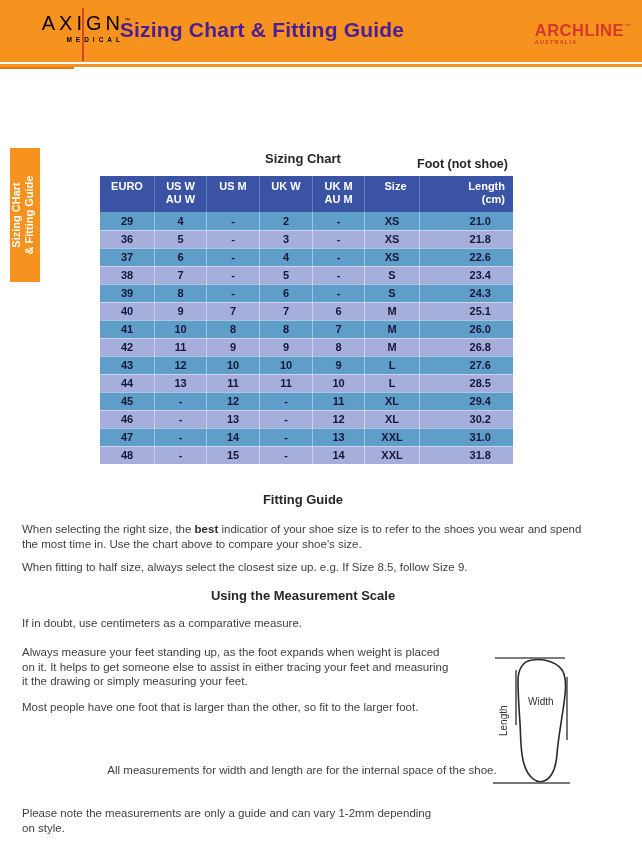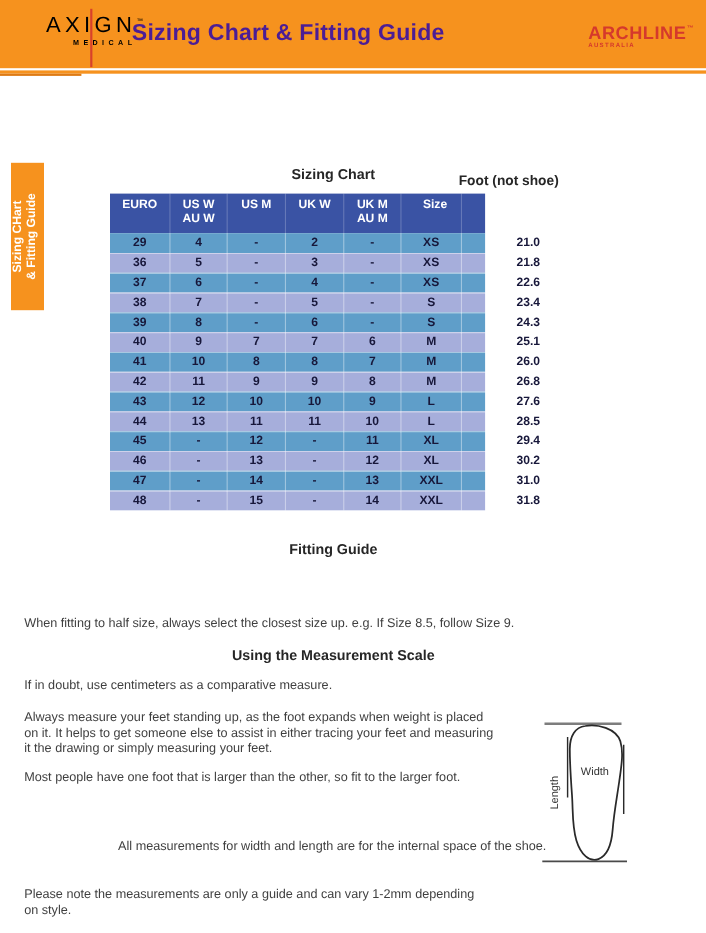--- a/index.html
+++ b/index.html
@@ -29,21 +29,21 @@
                   transform:rotate(-90deg);text-align:center;color:#fff;font-weight:700;
                   font-size:11px;line-height:13px;}
 
   
   .sizing-title{position:absolute;left:303px;top:151px;transform:translateX(-50%);
                 font-size:13px;font-weight:700;color:var(--heading-ink,#262626);white-space:nowrap;}
   .foot-note{position:absolute;left:417px;top:157px;font-size:12.5px;font-weight:700;
              color:var(--heading-ink,#262626);white-space:nowrap;}
 
   
-  .table{position:absolute;left:100px;top:176px;width:341px;}
+  .table{position:absolute;left:100px;top:176px;width:413px;}
   .thead,.trow{display:grid;grid-template-columns:55px 52px 53px 53px 52px 55px 93px;}
   .thead{background:var(--header-blue,#3A53A4);height:36px;}
   .hcell{color:#fff;font-size:11px;font-weight:700;line-height:13px;text-align:center;
          padding-top:4px;border-right:1px solid rgba(255,255,255,.22);box-sizing:border-box;}
   .hcell:last-child{border-right:none;}
   .hcell.size{text-align:center;padding-left:7px;}
   .hcell.len{text-align:right;padding-right:8px;}
   .trow{height:18px;background:var(--row-blue,#5F9EC9);}
   .trow.alt{background:var(--row-periwinkle,#A6AEDB);}
   .tcell{font-size:11px;font-weight:700;color:var(--table-ink,#17173A);line-height:18px;
@@ -249,20 +249,24 @@
           <div class="tcell c3">-</div>
           <div class="tcell c4">14</div>
           <div class="tcell c5">XXL</div>
           <div class="tcell c6">31.8</div>
         </div>
       </div>
   </div>
 
   <div class="h2" style="left:303px;top:492px;">Fitting Guide</div>
 
+  <div class="para" style="top:522px;width:604px;">
+    <span>When selecting the right size, the </span><b>best</b><span> indicatior of your shoe size is to refer to the shoes you wear and spend</span><br>
+    <span>the most time in. Use the chart above to compare your shoe's size.</span>
+  </div>
 
   <div class="para" style="top:560px;width:604px;">When fitting to half size, always select the closest size up. e.g. If Size 8.5, follow Size 9.</div>
 
   <div class="h2" style="left:303px;top:588px;">Using the Measurement Scale</div>
 
   <div class="para" style="top:616px;width:560px;">If in doubt, use centimeters as a comparative measure.</div>
 
   <div class="para" style="top:645px;width:540px;">
     <span>Always measure your feet standing up, as the foot expands when weight is placed</span><br>
     <span>on it. It helps to get someone else to assist in either tracing your feet and measuring</span><br>

